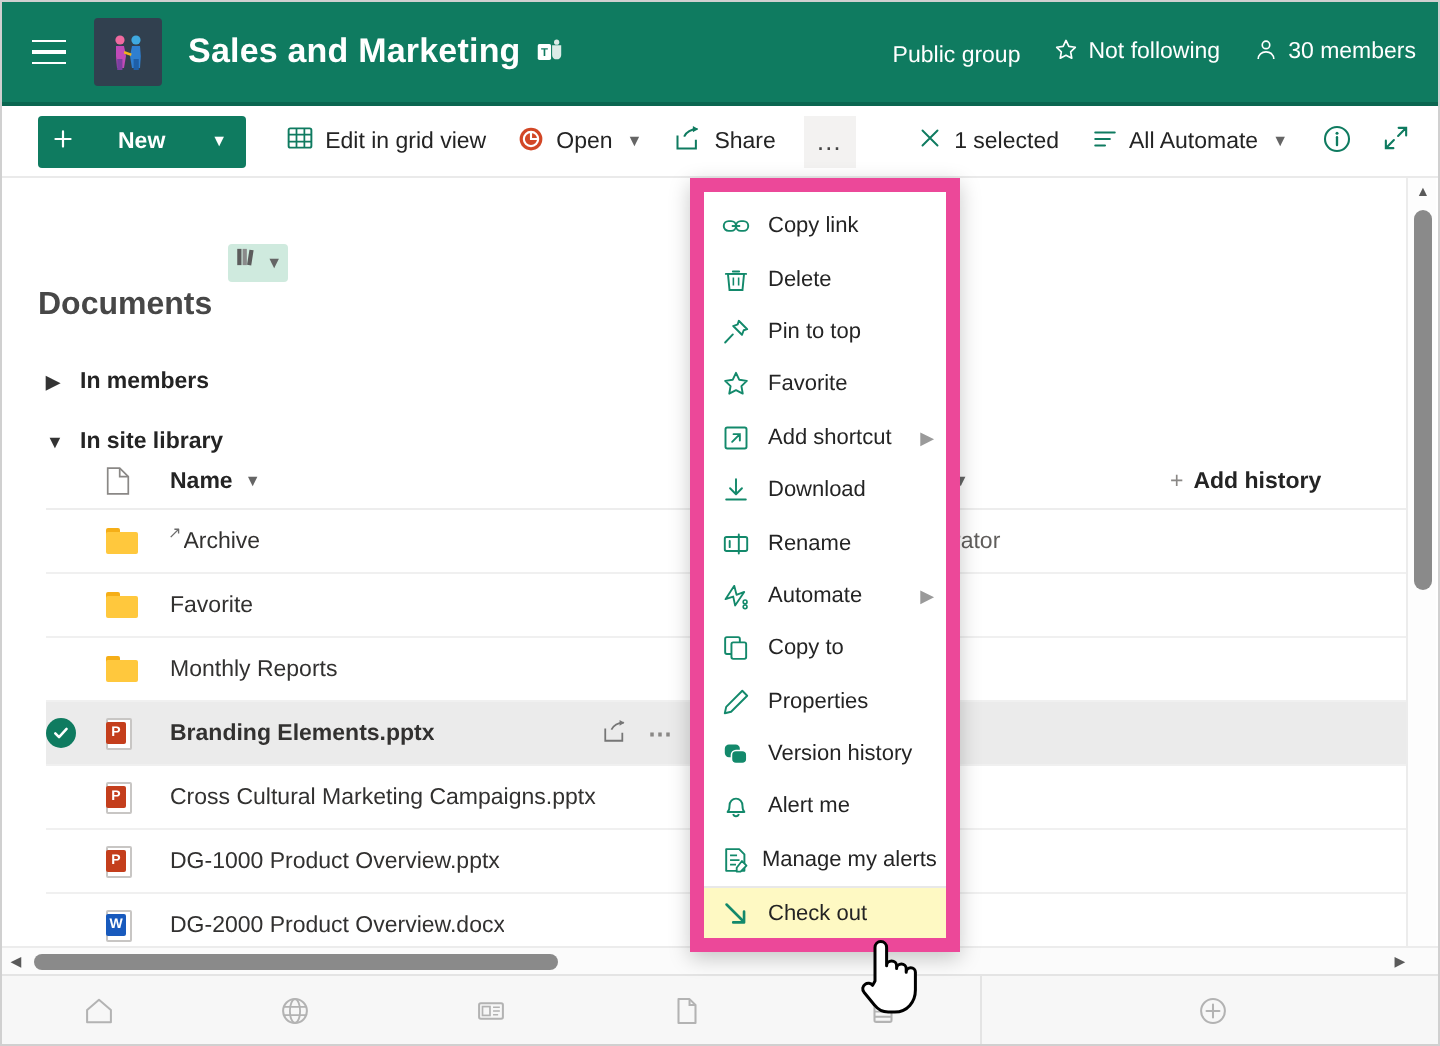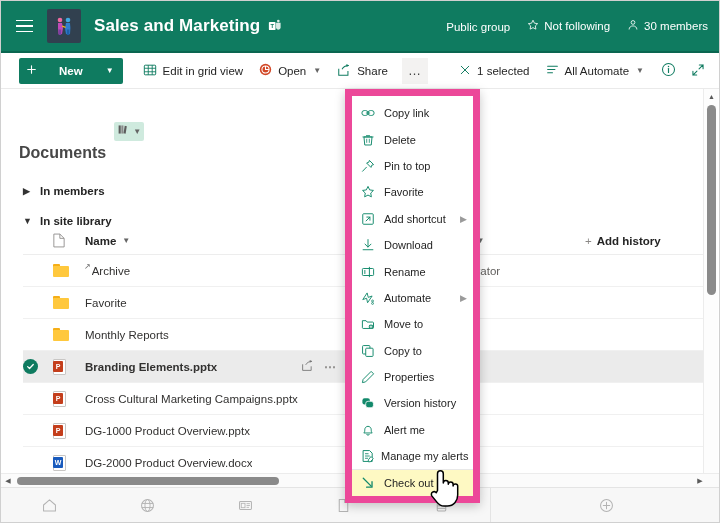--- a/index.html
+++ b/index.html
@@ -656,30 +656,20 @@
         <svg width="14" height="14" viewBox="0 0 16 16" aria-hidden="true">
           <path d="M2 9.8l5-7.6 1.3 5.1 4.4-1.6-5.2 7.7-1.1-5.1z" fill="none" stroke="#13896b" stroke-width="1.05" stroke-linejoin="round"></path>
           <circle cx="13.2" cy="11.4" r="1.1" fill="none" stroke="#13896b" stroke-width="0.9"></circle>
           <circle cx="13.2" cy="14.2" r="1.1" fill="none" stroke="#13896b" stroke-width="0.9"></circle>
         </svg>
       </span>
       <span class="ctx-label">Automate</span>
       <span class="ctx-sub">▶</span>
     </div>
 
-    <div class="ctx-item">
-      <span class="ctx-ico">
-        <svg width="14" height="14" viewBox="0 0 16 16" aria-hidden="true">
-          <path d="M1.6 4.2h4.2l1.2 1.6h6.4c.5 0 .9.4.9.9v5.5c0 .5-.4.9-.9.9H2.5c-.5 0-.9-.4-.9-.9z" fill="none" stroke="#13896b" stroke-width="1.1"></path>
-          <circle cx="11.4" cy="11.2" r="2.6" fill="#13896b"></circle>
-          <path d="M10.2 11.2h2.4M11.4 10v2.4" stroke="#fff" stroke-width="0.9" stroke-linecap="round"></path>
-        </svg>
-      </span>
-      <span class="ctx-label">Move to</span>
-    </div>
 
     <div class="ctx-item">
       <span class="ctx-ico">
         <svg width="14" height="14" viewBox="0 0 16 16" aria-hidden="true">
           <rect x="1.8" y="1.8" width="8.4" height="9.6" rx="1" fill="none" stroke="#13896b" stroke-width="1.1"></rect>
           <rect x="5.4" y="4.8" width="8.4" height="9.4" rx="1" fill="#fff" stroke="#13896b" stroke-width="1.1"></rect>
         </svg>
       </span>
       <span class="ctx-label">Copy to</span>
     </div>

